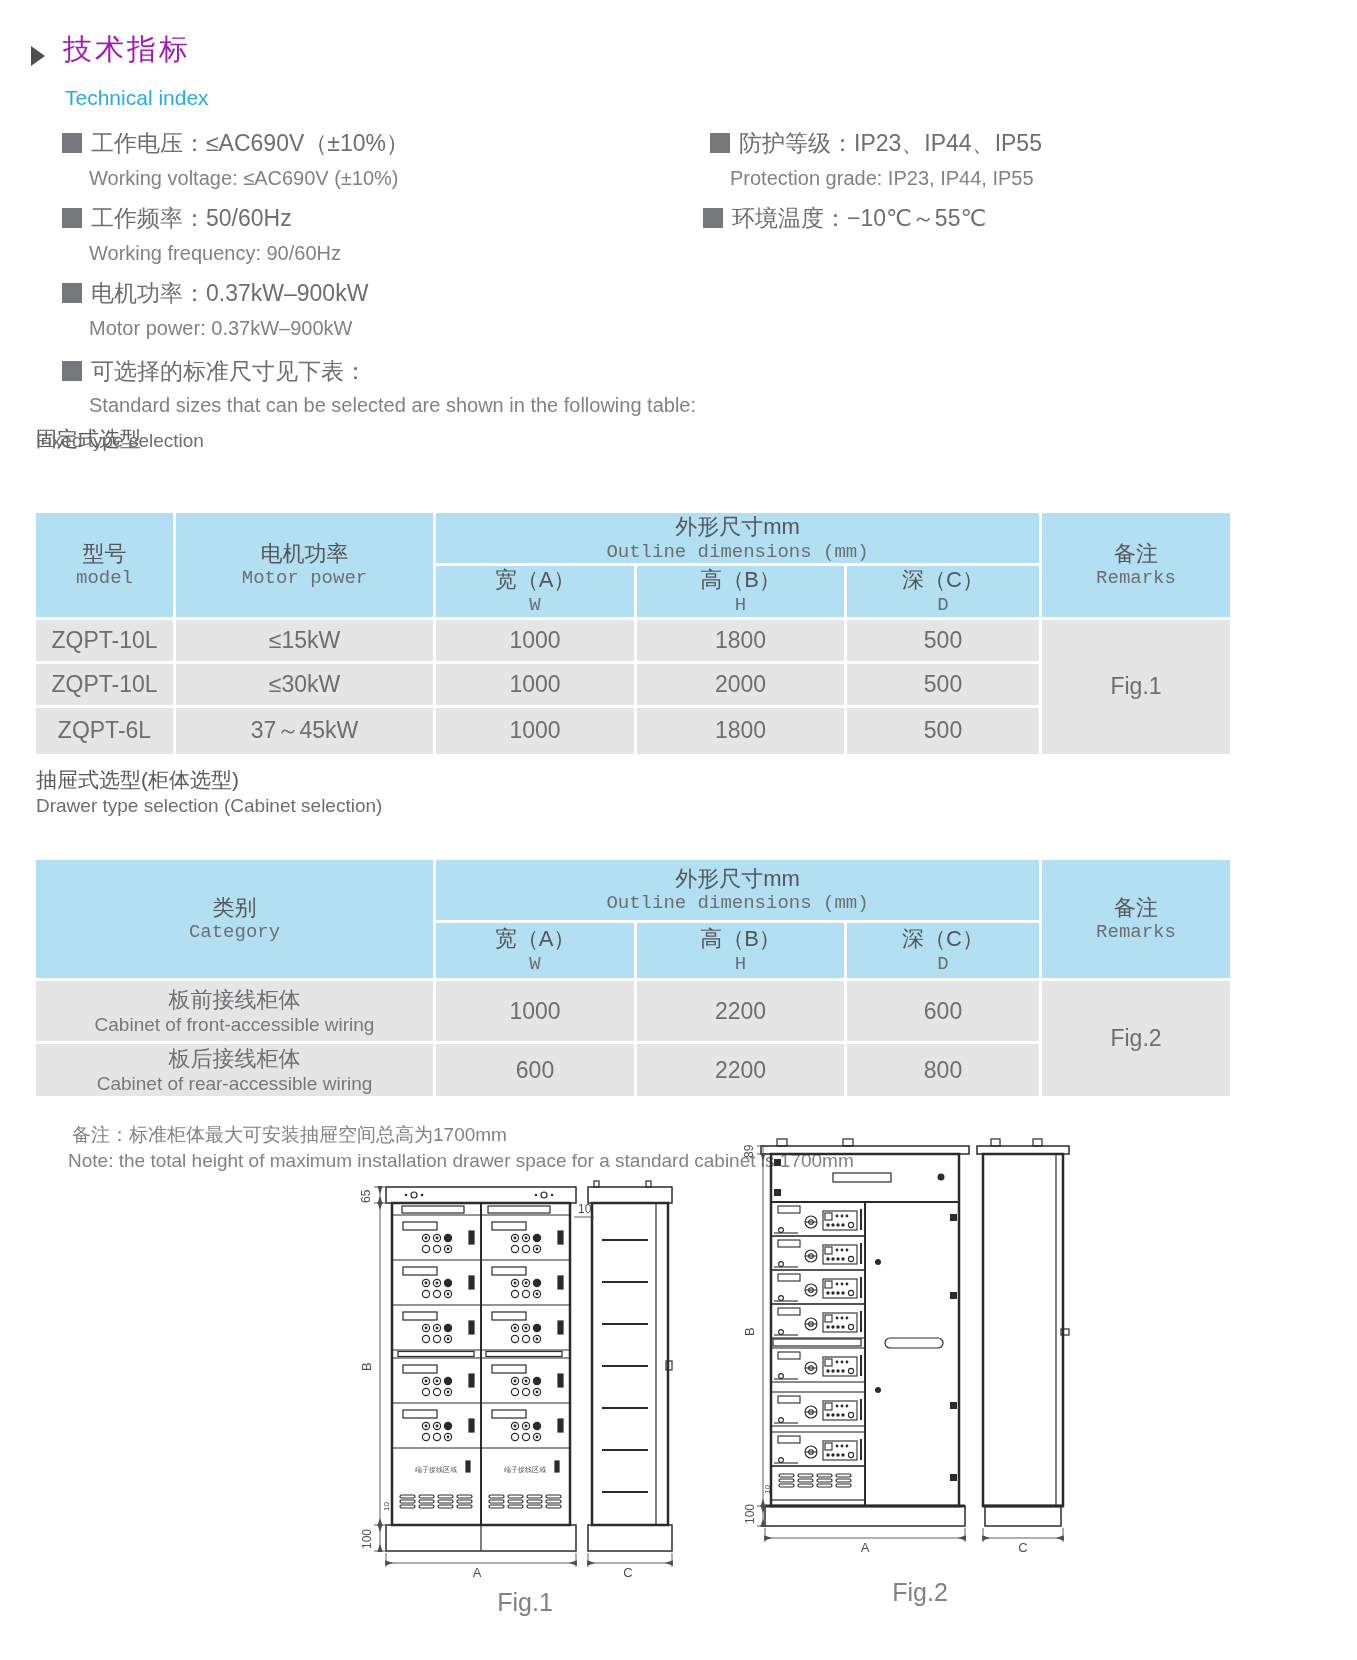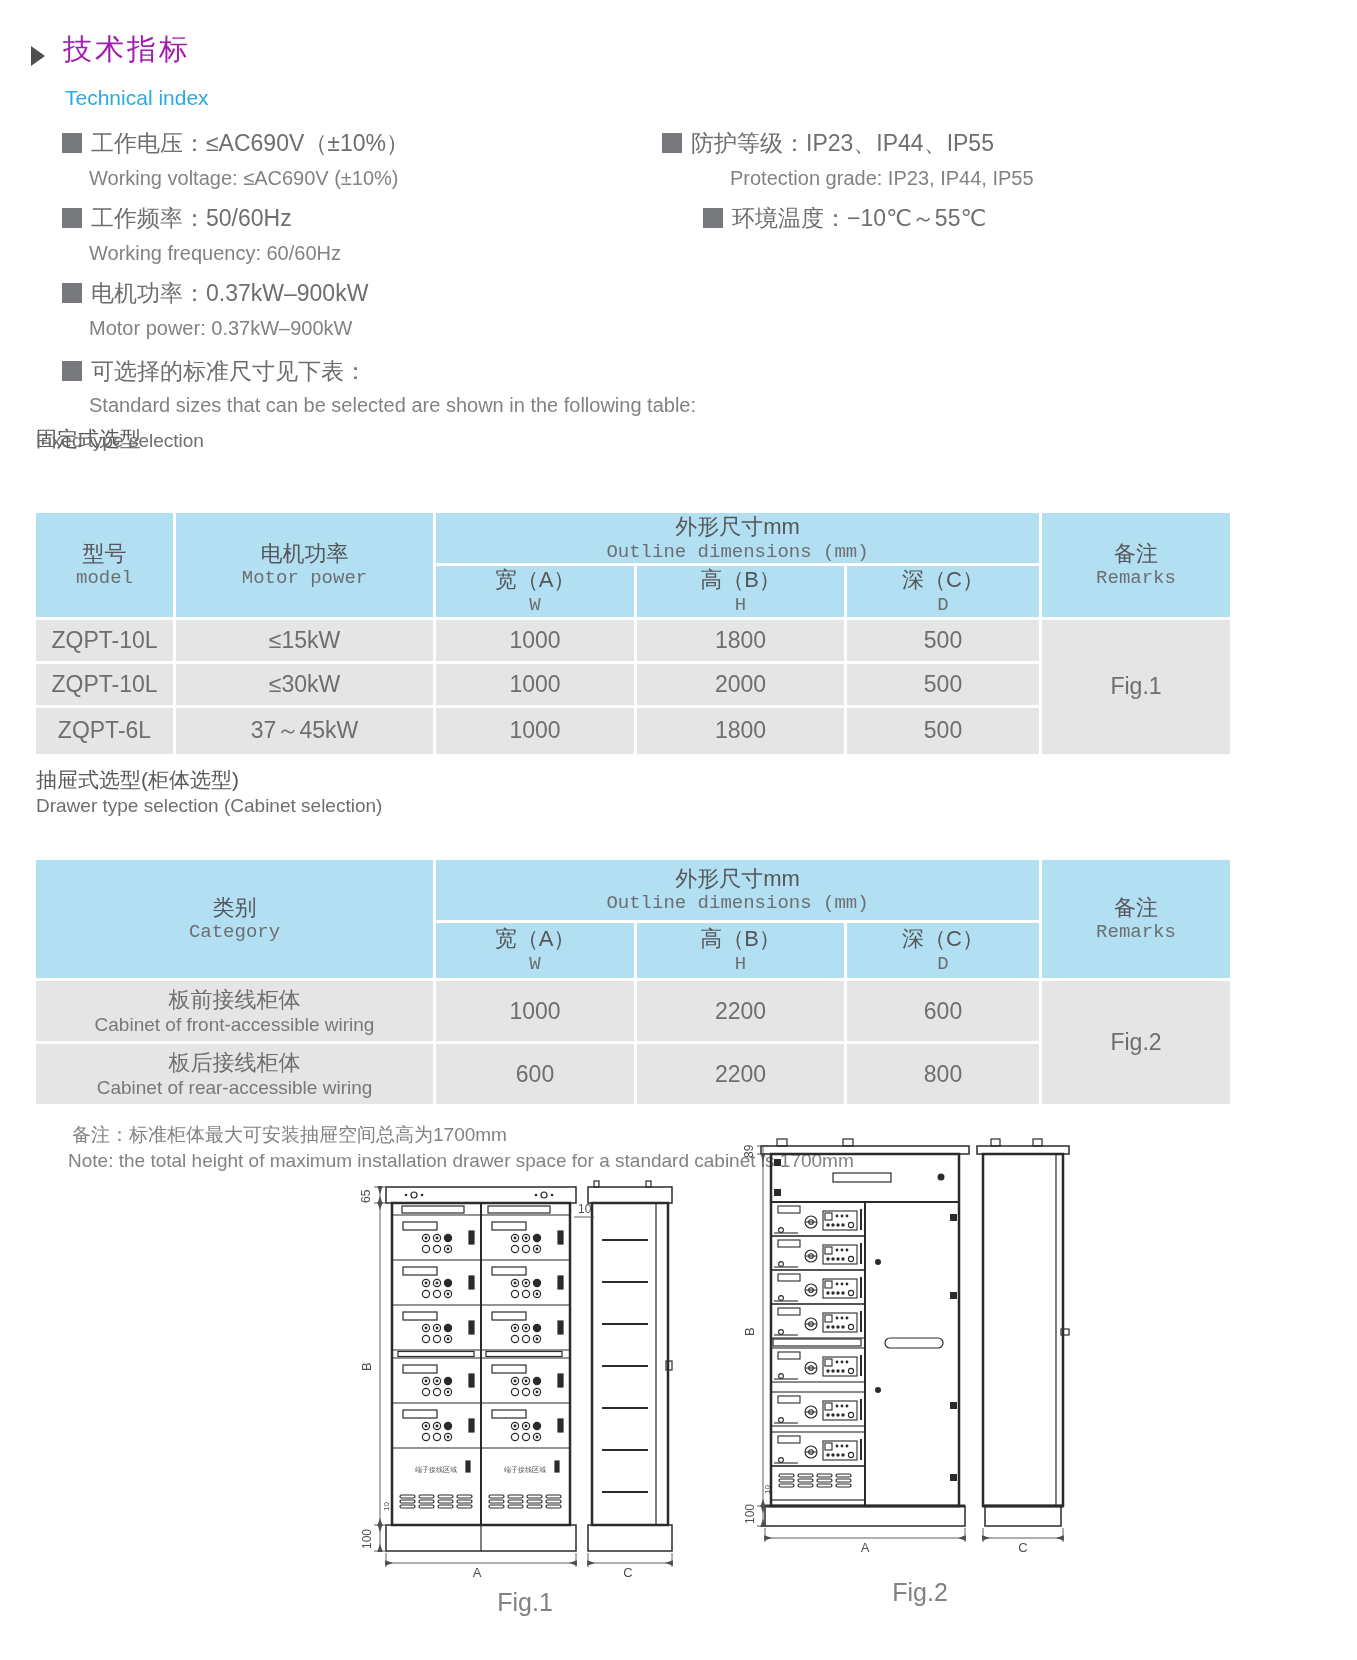--- a/index.html
+++ b/index.html
@@ -33,25 +33,25 @@
 
 <div class="page">
 
   <div class="abs tri" style="left:31px;top:46px"></div>
   <div class="abs title-zh" style="left:63px;top:30px">技术指标</div>
   <div class="abs title-en" style="left:65px;top:86px">Technical index</div>
 
   <div class="abs spec-zh" style="left:62px;top:128px"><span class="sq"></span><span>工作电压：≤AC690V（±10%）</span></div>
   <div class="abs spec-en" style="left:89px;top:167px">Working voltage: ≤AC690V (±10%)</div>
   <div class="abs spec-zh" style="left:62px;top:203px"><span class="sq"></span><span>工作频率：50/60Hz</span></div>
-  <div class="abs spec-en" style="left:89px;top:242px">Working frequency: 60/60Hz</div>
+  <div class="abs spec-en" style="left:89px;top:242px">Working frequency: 90/60Hz</div>
   <div class="abs spec-zh" style="left:62px;top:278px"><span class="sq"></span><span>电机功率：0.37kW–900kW</span></div>
   <div class="abs spec-en" style="left:89px;top:317px">Motor power: 0.37kW–900kW</div>
 
-  <div class="abs spec-zh" style="left:662px;top:128px"><span class="sq"></span><span>防护等级：IP23、IP44、IP55</span></div>
+  <div class="abs spec-zh" style="left:710px;top:128px"><span class="sq"></span><span>防护等级：IP23、IP44、IP55</span></div>
   <div class="abs spec-en" style="left:730px;top:167px">Protection grade: IP23, IP44, IP55</div>
   <div class="abs spec-zh" style="left:703px;top:203px"><span class="sq"></span><span>环境温度：−10℃～55℃</span></div>
 
   <div class="abs spec-zh" style="left:62px;top:356px"><span class="sq"></span><span>可选择的标准尺寸见下表：</span></div>
   <div class="abs spec-en" style="left:89px;top:394px">Standard sizes that can be selected are shown in the following table:</div>
 
   <div class="abs sec-zh" style="left:36px;top:425px">固定式选型</div>
   <div class="abs sec-en" style="left:36px;top:430px">Fixed type selection</div>
 
   <table class="t" style="left:33px;top:510px;width:1200px">
@@ -164,21 +164,21 @@
       <tr style="height:60px">
         <td class="bd">
             <div class="zh2">板前接线柜体</div>
             <div class="en2">Cabinet of front-accessible wiring</div>
           </td>
         <td class="bd val">1000</td>
         <td class="bd val">2200</td>
         <td class="bd val">600</td>
         <td class="bd val" rowspan="2">Fig.2</td>
       </tr>
-      <tr style="height:60px">
+      <tr style="height:52px">
         <td class="bd">
             <div class="zh2">板后接线柜体</div>
             <div class="en2">Cabinet of rear-accessible wiring</div>
           </td>
         <td class="bd val">600</td>
         <td class="bd val">2200</td>
         <td class="bd val">800</td>
       </tr>
     </tbody>
   </table>

